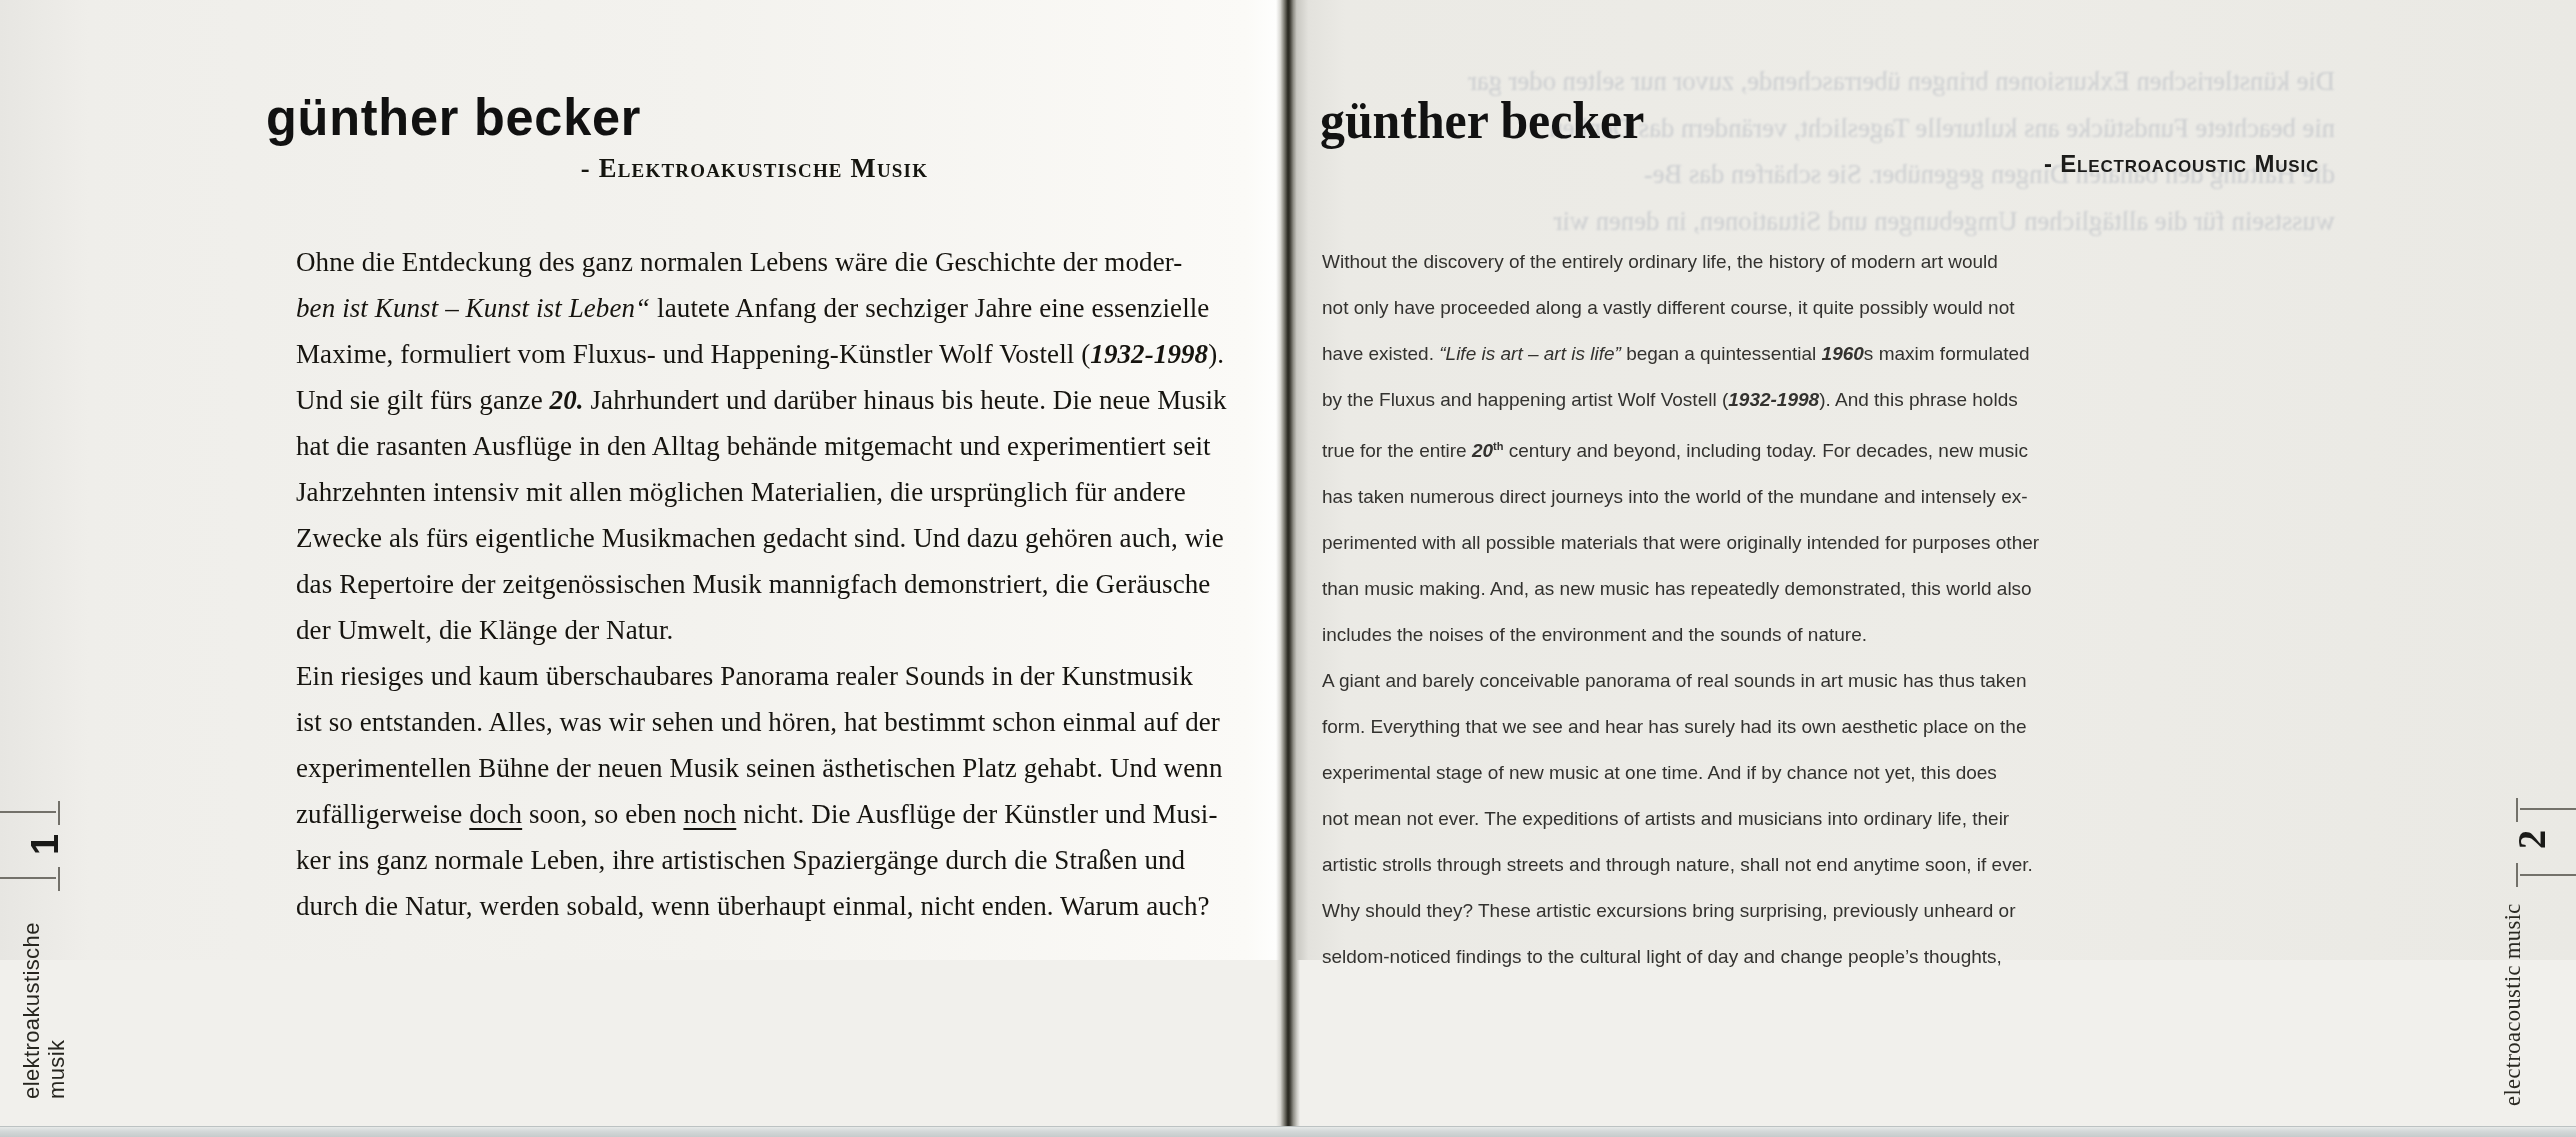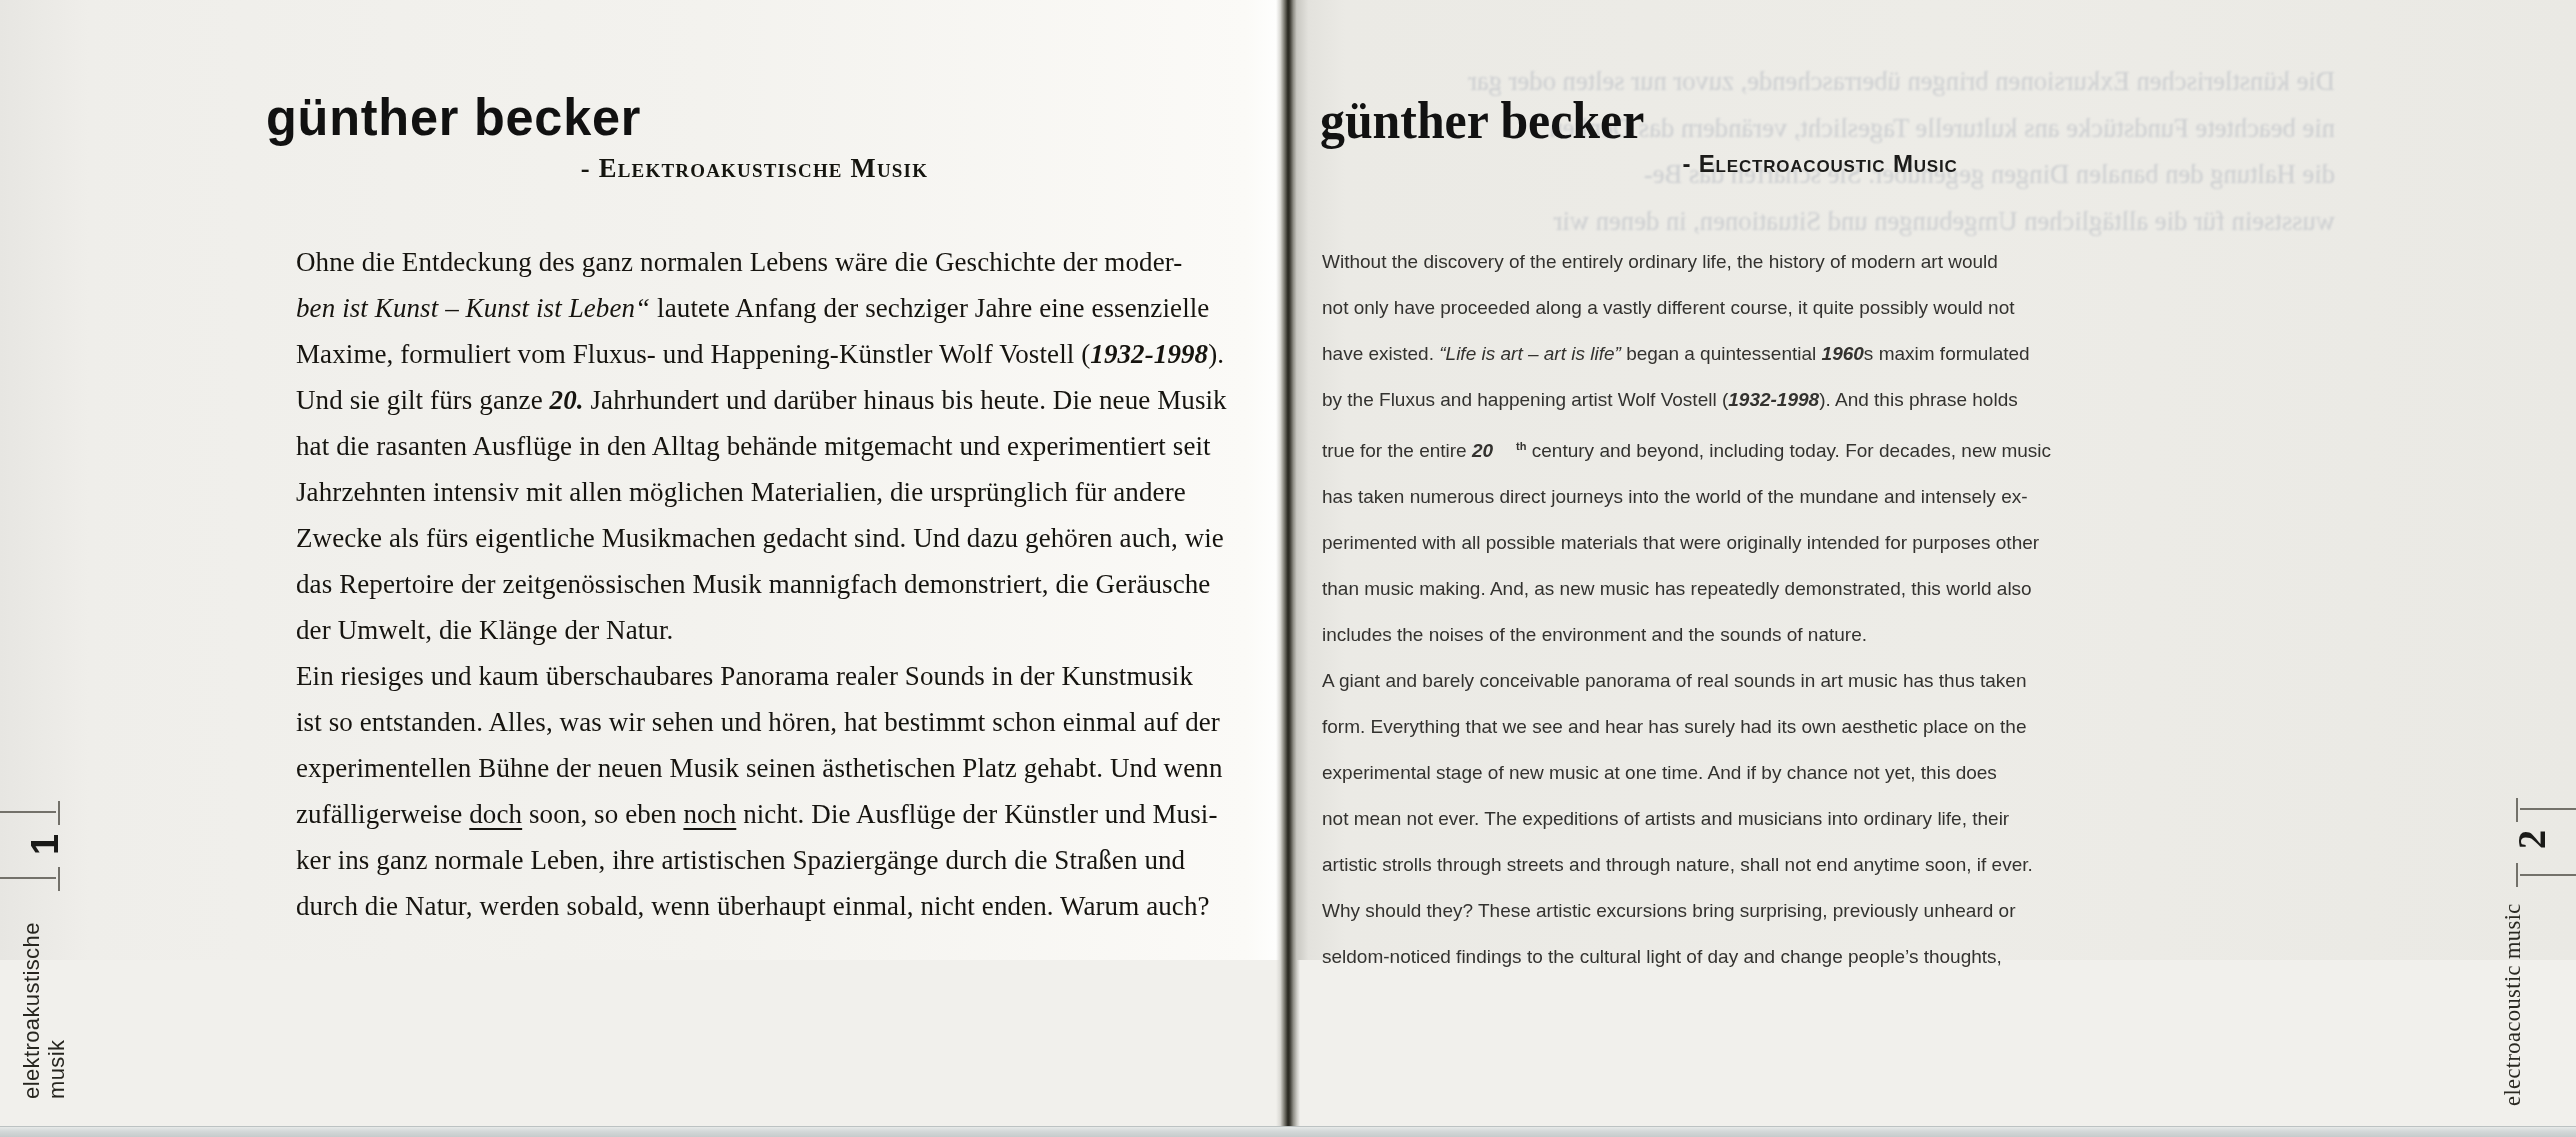--- a/index.html
+++ b/index.html
@@ -40,21 +40,21 @@
     font-family:"Liberation Serif", serif;
     font-weight:bold; font-size:53px; letter-spacing:0px; color:#121212;
     transform:scaleX(.94); transform-origin:left;
   }
   .subtitle-left {
     position:absolute; left:259px; top:153px; width:991px; text-align:center;
     font-family:"Liberation Serif", serif; font-variant:small-caps;
     font-weight:bold; font-size:26.6px; letter-spacing:1.2px; color:#15150f;
   }
   .subtitle-right {
-    position:absolute; left:24px; top:150px; width:998px; text-align:center;
+    position:absolute; left:24px; top:150px; width:998px; text-align:right;
     font-family:"Liberation Sans", sans-serif; font-variant:small-caps;
     font-weight:bold; font-size:24px; letter-spacing:0.8px; color:#1c1c1a;
   }
 
   
   .body-block { position:absolute; white-space:nowrap; }
   .body-german {
     left:259px; top:239px; width:1002px;
     font-family:"Liberation Serif", serif;
     font-size:27px; line-height:46px; color:#16140f;
@@ -64,21 +64,21 @@
   .body-english {
     left:25px; top:239px; width:1022px;
     font-family:Liberation Sans, sans-serif;
     font-size:19px; line-height:46px; color:#33322f;
     letter-spacing:0px; transform:scaleX(1.0);
   }
   .bline { white-space:nowrap; }
   .it { font-style:italic; }
   .bi { font-style:italic; font-weight:bold; }
   .un { text-decoration:underline; text-underline-offset:4.8px; text-decoration-thickness:2px; }
-  .sup { vertical-align:super; font-size:58%; font-weight:bold;padding-left:23px; }
+  .sup { vertical-align:super; font-size:58%; font-weight:bold; }
 
   
   .ghost {
     position:absolute; left:32px; width:1006px;
     font-family:"Liberation Serif", serif; font-size:26.6px; white-space:nowrap;
     color:#b8bcc3; opacity:.62;
     transform:scaleX(-1);
     filter:blur(1px);
   }
 

